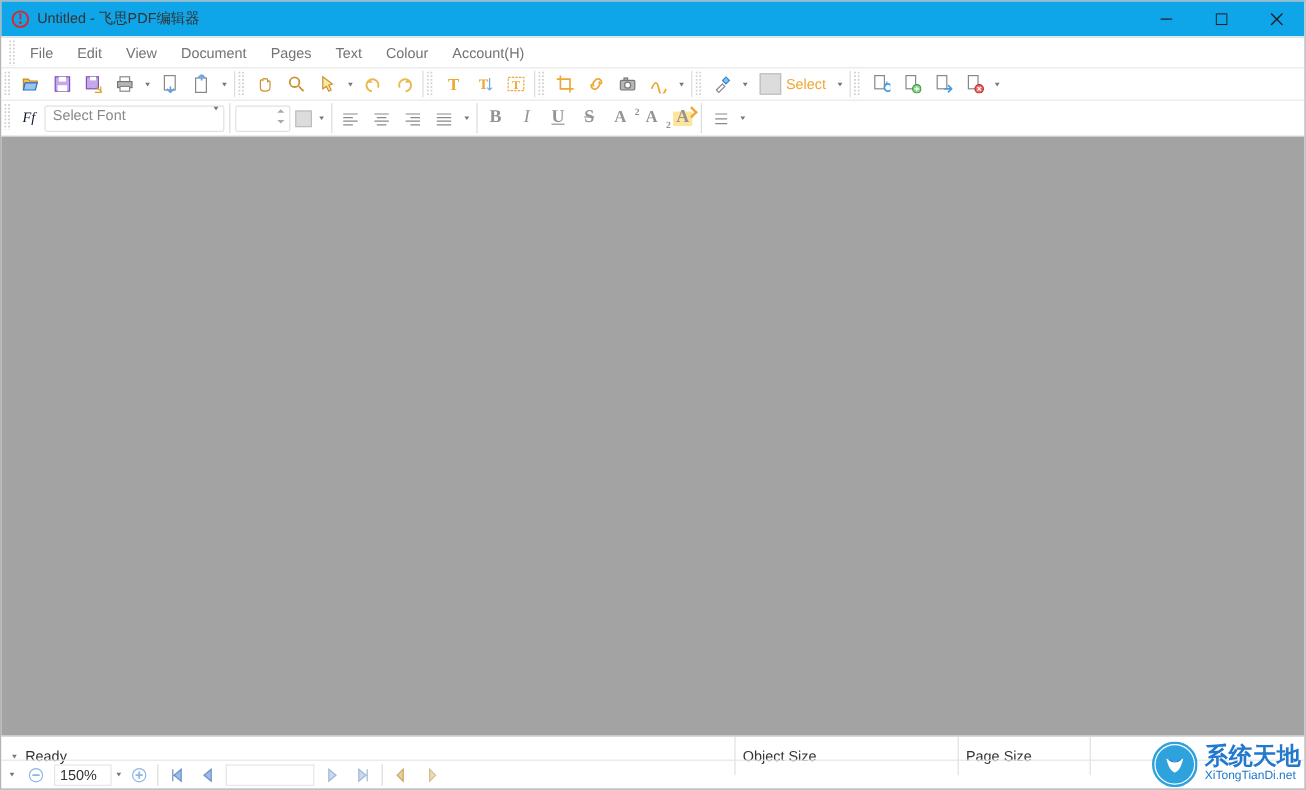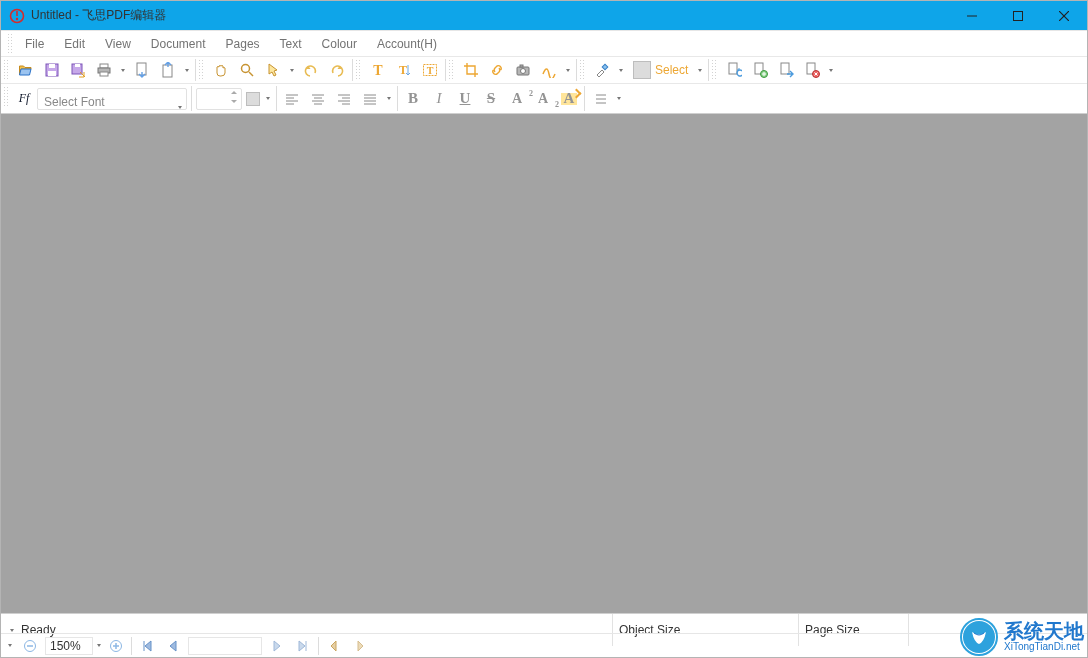--- a/index.html
+++ b/index.html
@@ -95,21 +95,21 @@
   .fontrow { display:flex; align-items:stretch; padding: 2px 0; border-bottom:1px solid #cfcfcf; height: 30px;}
   .font-section { display:flex; align-items:center; border-right:1px solid #dcdcdc; padding: 0 4px; gap:4px;}
   .font-section:last-child{border-right:none;}
   .ff-label {
     width:18px; height:22px; display:flex; align-items:center; justify-content:center;
     color:#0f172a; font-style:italic; font-family: Georgia, 'Times New Roman', serif;
   }
   .font-selector {
     width:150px; height:22px;
     border:1px solid #e1e1e1; border-radius:2px;
-    display:flex; align-items:flex-end; justify-content:space-between;
+    display:flex; align-items:flex-start; justify-content:space-between;
     padding: 0 4px 0 6px;
     color:#888;
   }
   .size-selector {
     width:46px; height:22px;
     border:1px solid #e1e1e1; border-radius:2px;
     display:flex; align-items:center;justify-content:flex-end;
     padding:0 2px;
   }
   .fmt-letter {

